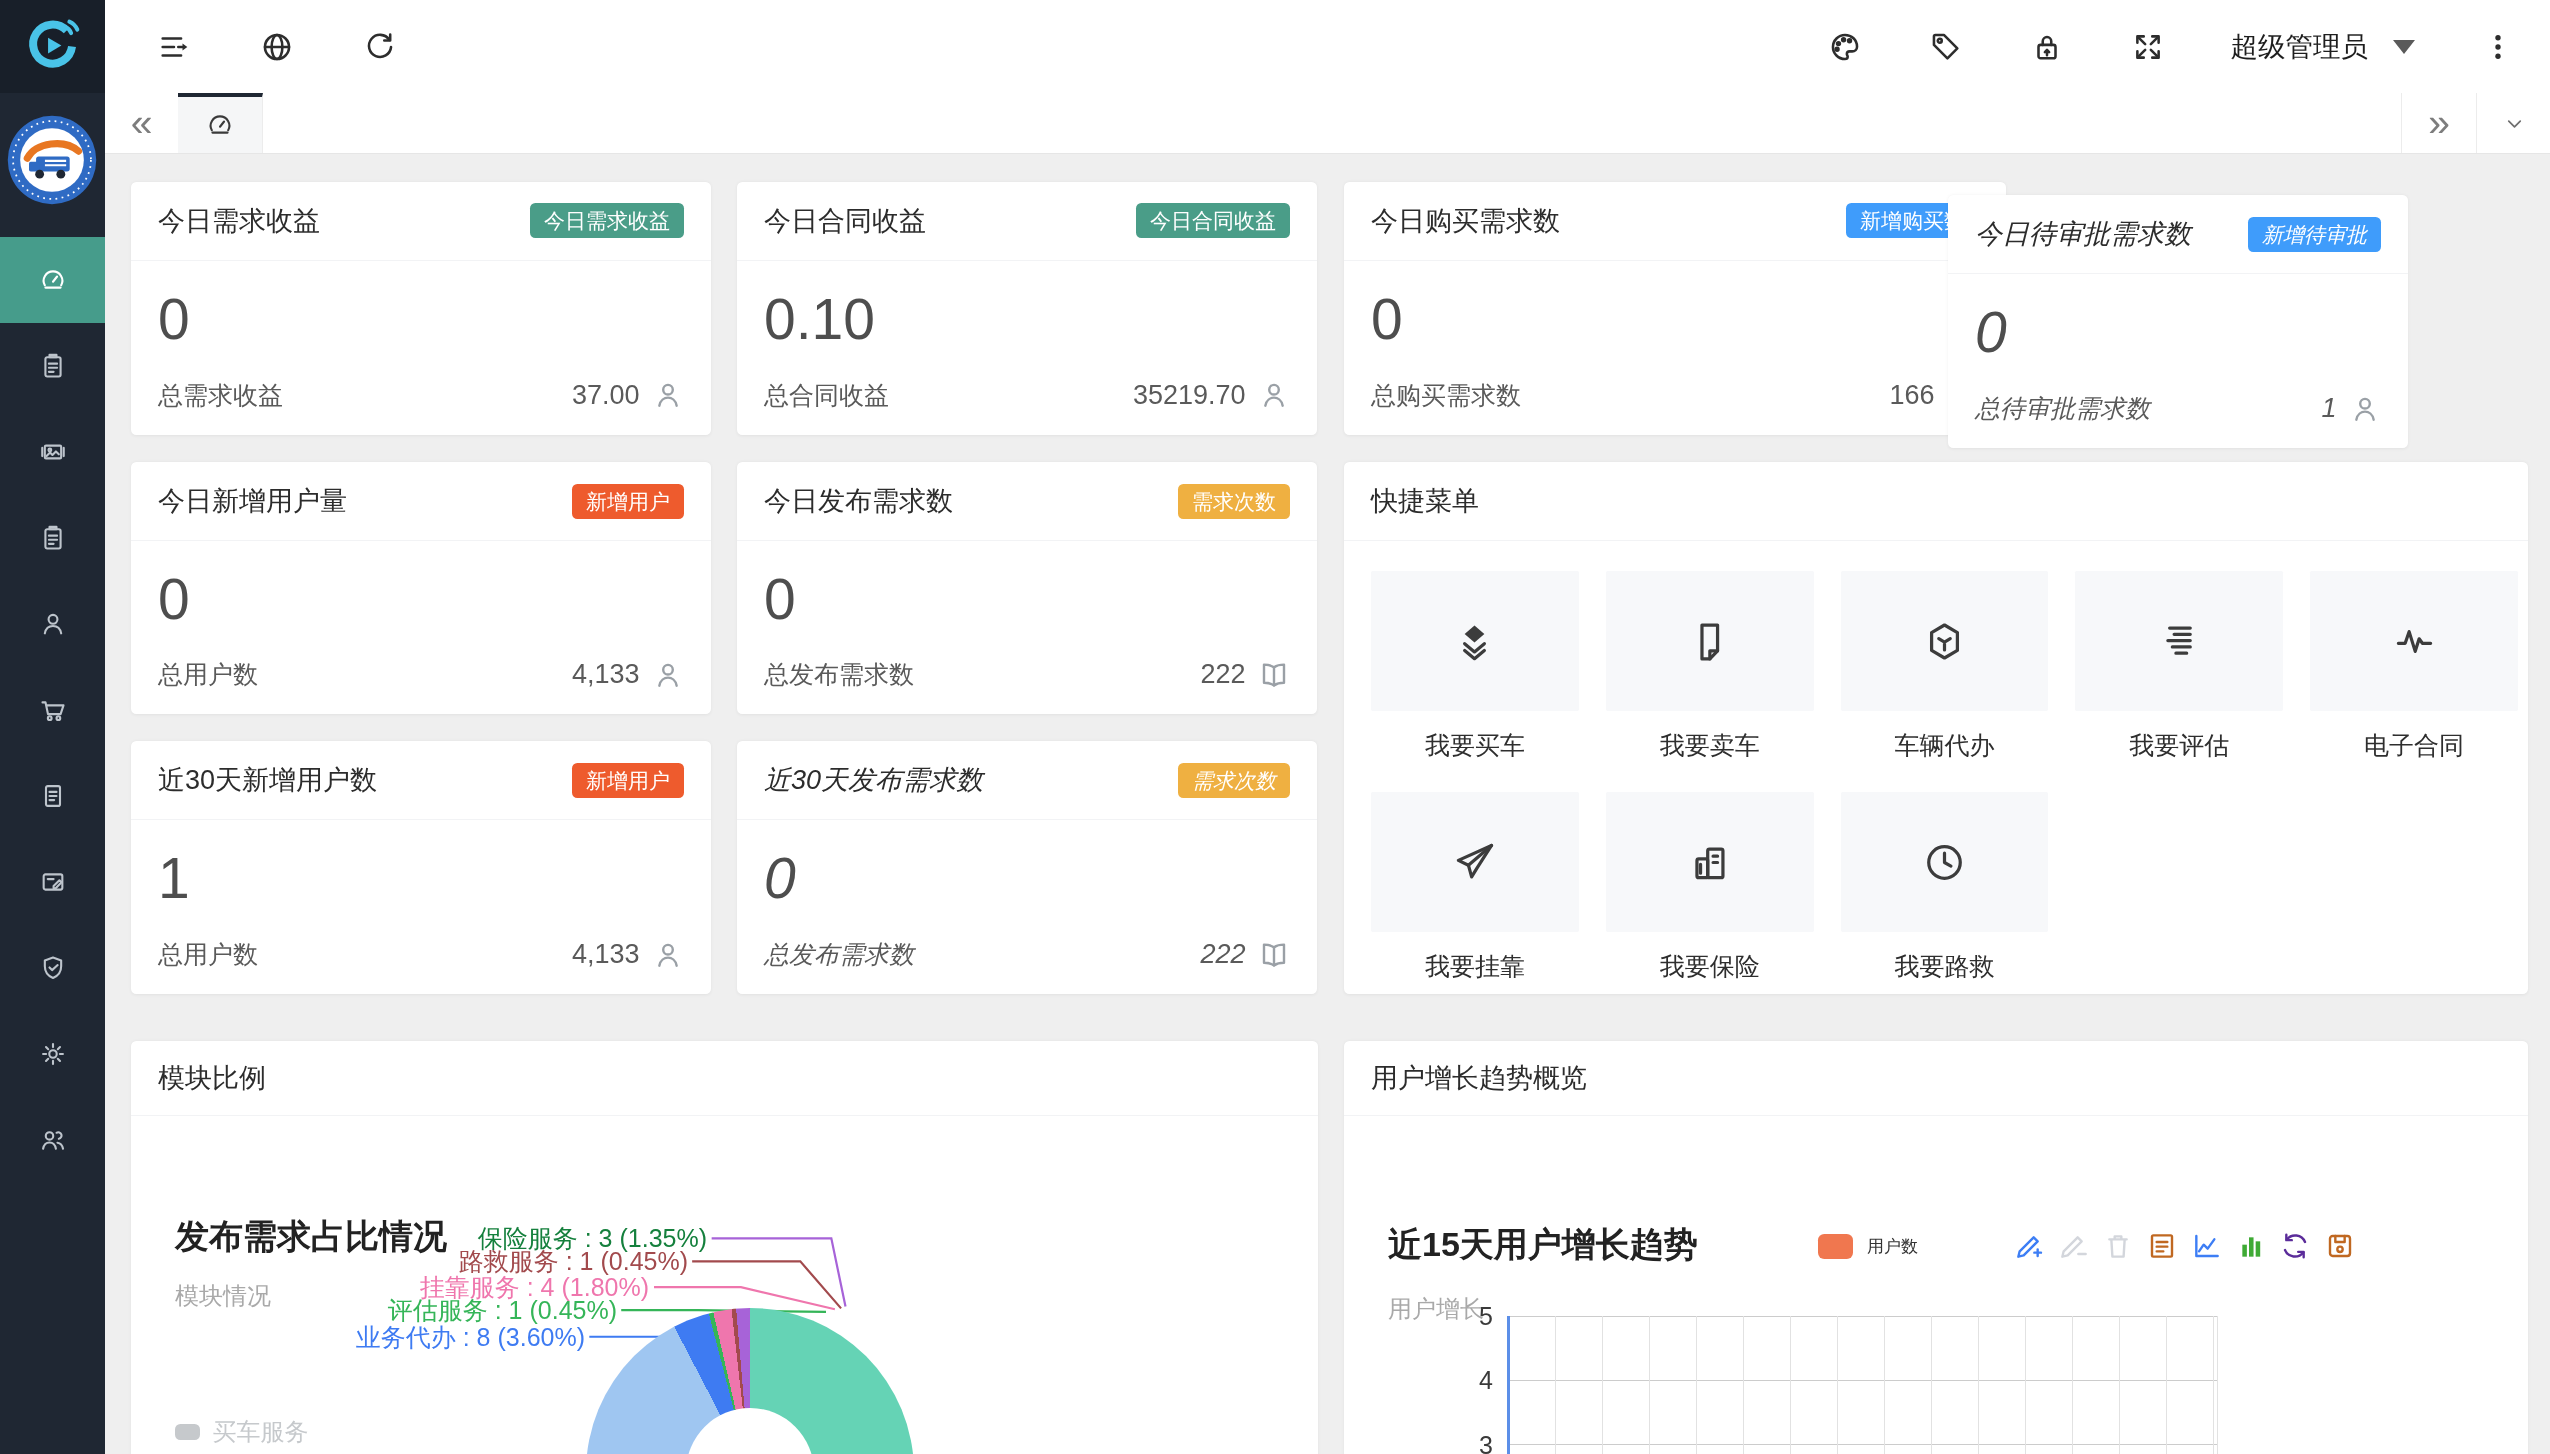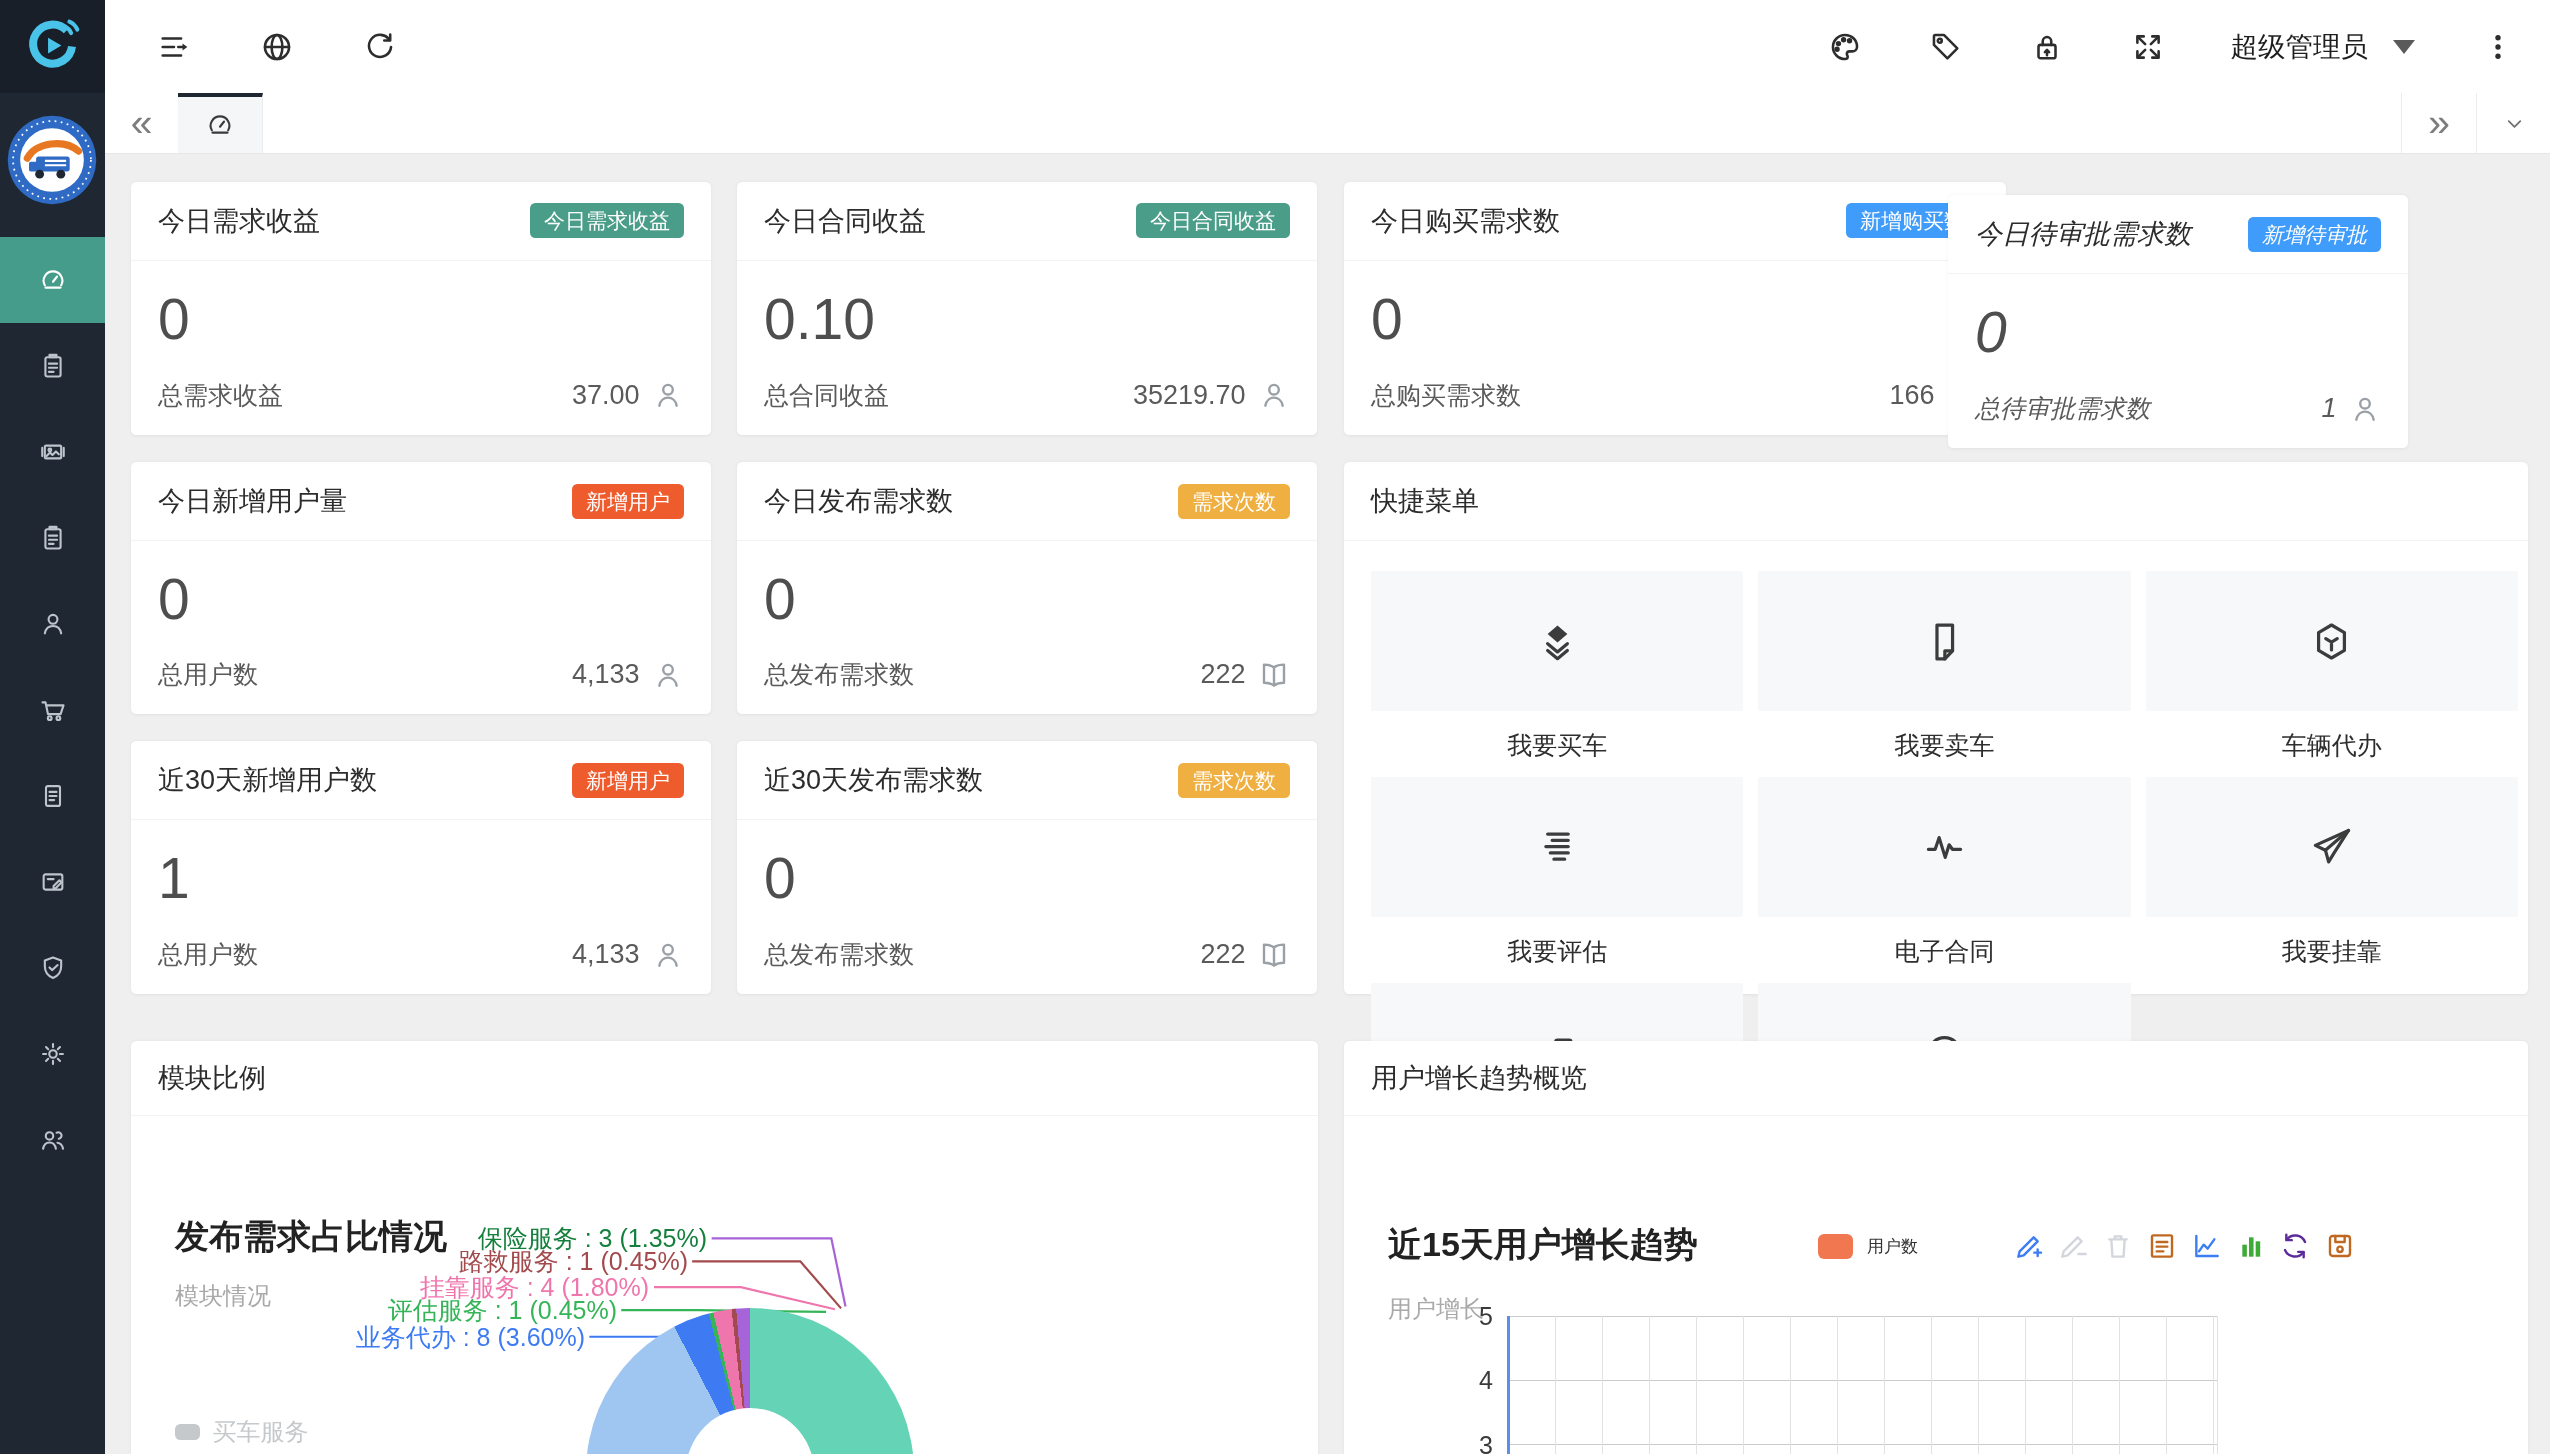--- a/index.html
+++ b/index.html
@@ -46,21 +46,21 @@
   .badge-red { background:#ee5b2d; } .badge-yellow { background:#efb041; }
 
   .stat-value { font-size:57px; font-weight:500; color:#4e4e4e; margin:27px 0 0 27px; line-height:1.1; }
   .stat-foot { position:absolute; left:27px; right:27px; bottom:23px; display:flex; align-items:center; justify-content:space-between; }
   .sf-label { font-size:25px; color:#5a5a5a; }
   .sf-right { display:flex; align-items:center; gap:12.4px; }
   .sf-value { font-size:27px; color:#5a5a5a; }
   .sf-right svg { width:32px; height:32px; color:#9aa0a6; }
 
   
-  .qm-body { padding:30px 10px 0 27px; display:grid; grid-template-columns:repeat(3,1fr); column-gap:27px; row-gap:30px;gap:15px; }
+  .qm-body { padding:30px 10px 0 27px; display:grid; grid-template-columns:repeat(5,1fr); column-gap:27px; row-gap:30px; }
   .qm-item { cursor:pointer; }
   .qm-box { height:140px; background:#f7f8fa; border-radius:1.8px; display:flex; align-items:center; justify-content:center; color:#3c3c3c; }
   .qm-box svg { width:43px; height:43px; }
   .qm-label { text-align:center; margin-top:18px; font-size:25px; color:#2e2e2e; }
 
   
   .chart-body { position:relative; height:492px; }
   .cb-title { position:absolute; left:44px; top:98px; font-size:34px; font-weight:bold; color:#222; }
   .cb-sub { position:absolute; left:44px; top:164px; font-size:24px; color:#a9a9a9; }
 
@@ -480,21 +480,21 @@
       <span class="sf-right">
           <span class="sf-value">4,133</span>
       <svg class="ic" viewBox="0 0 24 24">
             <circle cx="12" cy="8" r="3.6"></circle>
             <path d="M5.5 20c.8-4 3.7-6 6.5-6s5.7 2 6.5 6"></path>
           </svg>
         </span>
       </div>
   </div>
 
-  <div class="card" style="left:632px;top:587px;width:580px;height:253px;">
+  <div class="card" style="left:632px;top:587px;width:580px;height:253px;font-style:italic;">
     <div class="card-head">
         <span class="card-title">近30天发布需求数</span>
         <span class="badge badge-yellow">需求次数</span>
       </div>
     <div class="stat-value">0</div>
     <div class="stat-foot">
         <span class="sf-label">总发布需求数</span>
       <span class="sf-right">
           <span class="sf-value">222</span>
       <svg class="ic" viewBox="0 0 24 24">

